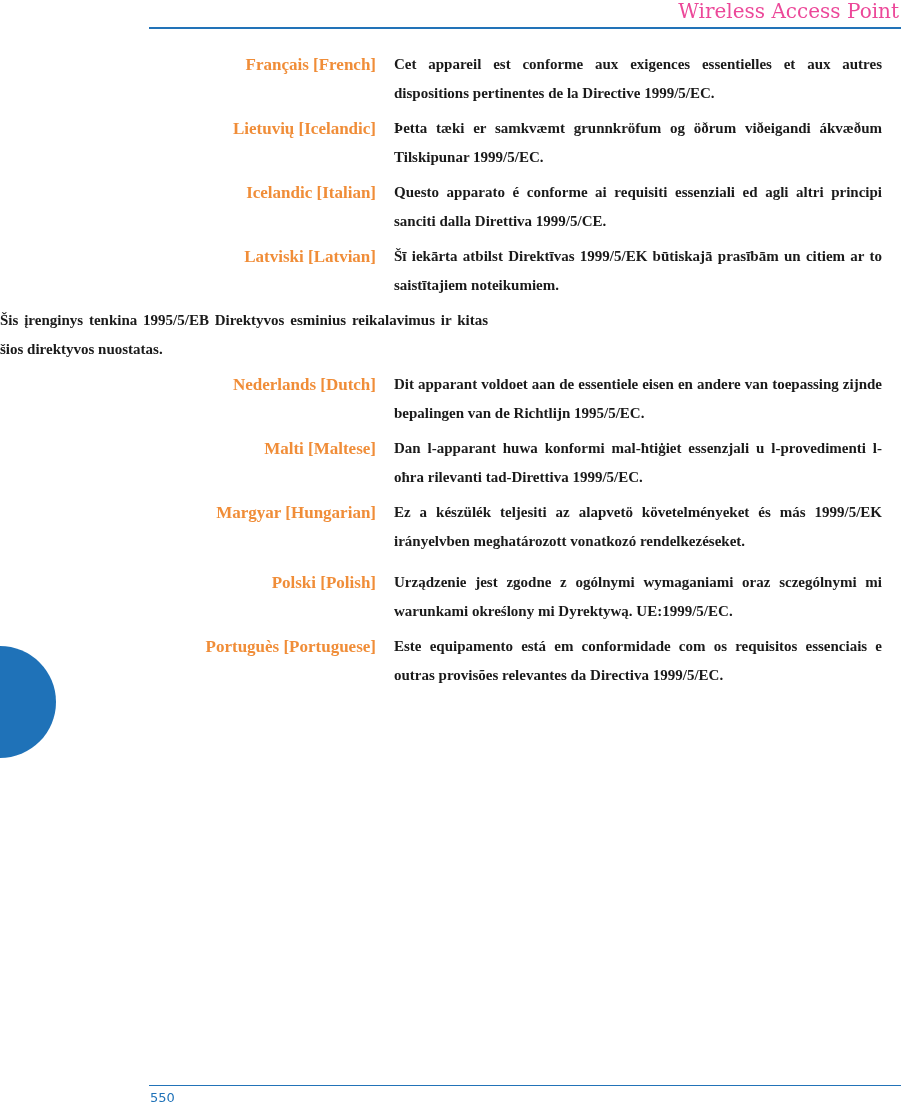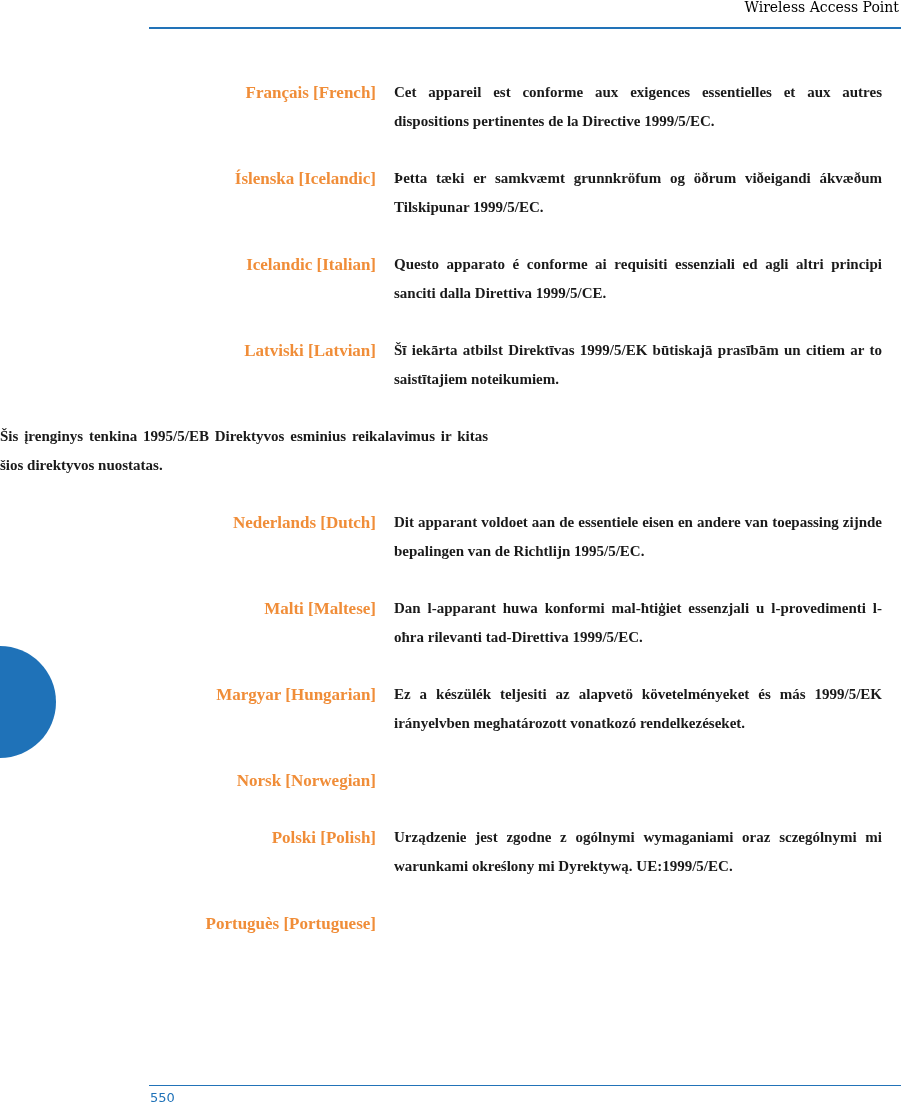--- a/index.html
+++ b/index.html
@@ -1,24 +1,24 @@
 <!DOCTYPE html>
 <html><head>
   <meta charset="utf-8">
   <style>
     html, body { margin: 0; padding: 0; background: #ffffff; }
     body { width: 901px; height: 1110px; position: relative; overflow: hidden;
            font-family: "DejaVu Serif", "Liberation Serif", serif; color: #1a1a1a; }
-    .header-title { position: absolute; right: 2px; top: -1px; font-size: 14px; color: #000000;
+    .header-title { position: absolute; right: 2px; top: -1px; font-size: 20px; color: #ec4899;
                     font-family: "DejaVu Serif", "Liberation Serif", serif; letter-spacing: 0; }
     .header-rule { position: absolute; left: 149px; right: 0; top: 27px; height: 2px; background: #2273b8; }
     .side-tab { position: absolute; left: -56px; top: 646px; width: 112px; height: 112px; border-radius: 50%;
                 background: #1f72b8; }
     .entries { position: absolute; left: 0; top: 50px; width: 901px; }
-    .entry { display: flex; margin-bottom: 6px; margin-top: 28px; }
+    .entry { display: flex; margin-bottom: 6px; }
     .label { width: 394px; text-align: right; padding-right: 18px; box-sizing: border-box;
              font-weight: bold; color: #f08d38; font-size: 17px; line-height: 29px;
              font-family: "Liberation Serif", "DejaVu Serif", serif; white-space: nowrap; }
     .text { width: 488px; font-size: 15px; line-height: 29px; text-align: justify;
             font-family: "Liberation Serif", "DejaVu Serif", serif; font-weight: bold; }
     .footer-rule { position: absolute; left: 149px; right: 0; top: 1085px; height: 1px; background: #2273b8; }
     .page-num { position: absolute; left: 150px; top: 1090px; font-size: 13px; color: #1f72b8;
                 font-family: "DejaVu Sans", "Liberation Sans", sans-serif; }
   </style>
 </head>
@@ -28,21 +28,21 @@
 <div class="header-rule"></div>
 
 <div class="side-tab"></div>
 
 <div class="entries">
   <div class="entry">
     <div class="label">Français [French]</div>
     <div class="text">Cet appareil est conforme aux exigences essentielles et aux autres dispositions pertinentes de la Directive 1999/5/EC.</div>
   </div>
   <div class="entry">
-    <div class="label">Íslenska [Icelandic]</div>
+    <div class="label">Lietuvių [Icelandic]</div>
     <div class="text">Þetta tæki er samkvæmt grunnkröfum og öðrum viðeigandi ákvæðum Tilskipunar 1999/5/EC.</div>
   </div>
   <div class="entry">
     <div class="label">Icelandic [Italian]</div>
     <div class="text">Questo apparato é conforme ai requisiti essenziali ed agli altri principi sanciti dalla Direttiva 1999/5/CE.</div>
   </div>
   <div class="entry">
     <div class="label">Latviski [Latvian]</div>
     <div class="text">Šī iekārta atbilst Direktīvas 1999/5/EK būtiskajā prasībām un citiem ar to saistītajiem noteikumiem.</div>
   </div>
@@ -55,25 +55,25 @@
   </div>
   <div class="entry">
     <div class="label">Malti [Maltese]</div>
     <div class="text">Dan l-apparant huwa konformi mal-ħtiġiet essenzjali u l-provedimenti l-oħra rilevanti tad-Direttiva 1999/5/EC.</div>
   </div>
   <div class="entry">
     <div class="label">Margyar [Hungarian]</div>
     <div class="text">Ez a készülék teljesiti az alapvetö követelményeket és más 1999/5/EK irányelvben meghatározott vonatkozó rendelkezéseket.</div>
   </div>
   <div class="entry">
-    <div class="label">Norsk [Norwegian]</div>
   </div>
   <div class="entry">
     <div class="label">Polski [Polish]</div>
     <div class="text">Urządzenie jest zgodne z ogólnymi wymaganiami oraz sczególnymi mi warunkami określony mi Dyrektywą. UE:1999/5/EC.</div>
   </div>
   <div class="entry">
     <div class="label">Portuguès [Portuguese]</div>
+    <div class="text">Este equipamento está em conformidade com os requisitos essenciais e outras provisões relevantes da Directiva 1999/5/EC.</div>
   </div>
 </div>
 
 <div class="footer-rule"></div>
 <div class="page-num">550</div>
 
 </body></html>

